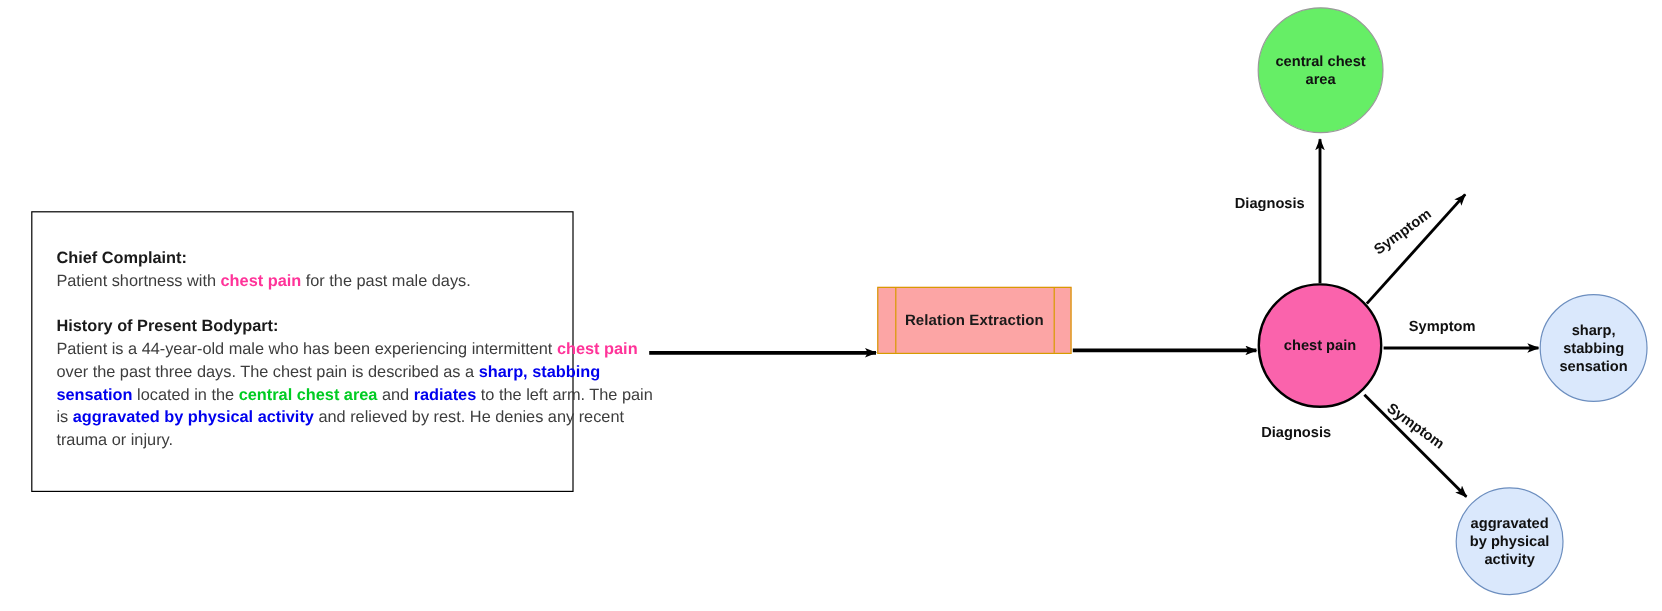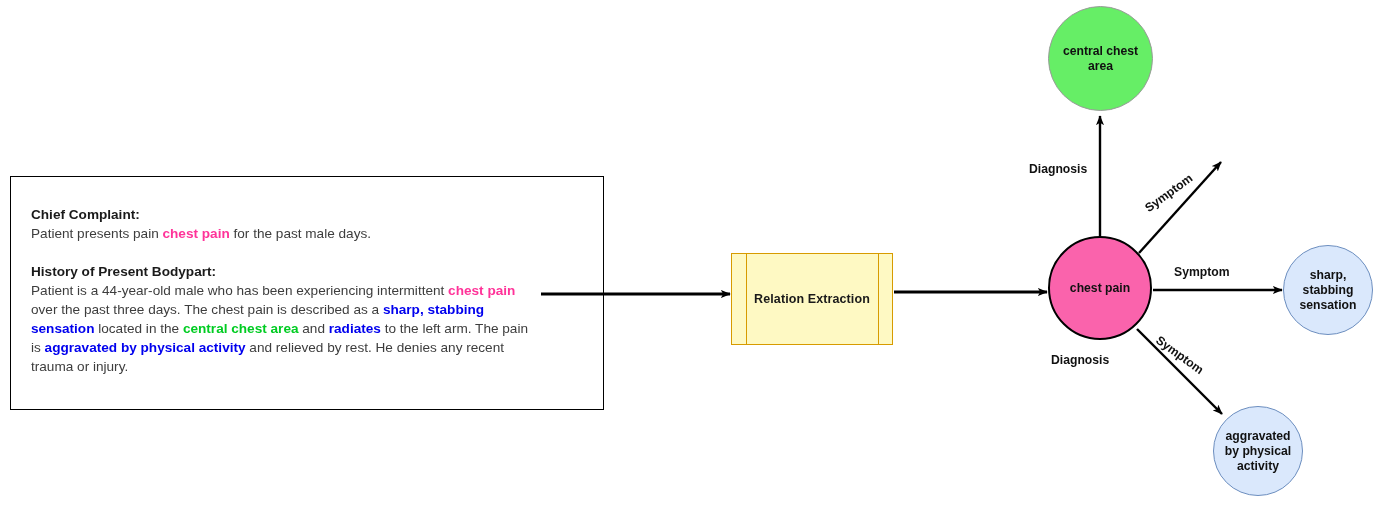--- a/index.html
+++ b/index.html
@@ -15,23 +15,23 @@
     position: relative;
     width: 1385px;
     height: 509px;
     background: #ffffff;
     overflow: hidden;
   }
 
   
   #note-box {
     position: absolute;
-    left: 10px;
+    left: 26px;
     top: 176px;
-    width: 594px;
+    width: 452px;
     height: 234px;
     border: 1.6px solid #000000;
     background: #ffffff;
     box-sizing: border-box;
   }
   #note-text {
     position: absolute;
     left: 20px;
     top: 28px;
     width: 500px;
@@ -46,24 +46,24 @@
   }
   .ent-pink   { color: #ff3399; font-weight: bold; }
   .ent-blue   { color: #0000ee; font-weight: bold; }
   .ent-green  { color: #00cc22; font-weight: bold; }
   .note-gap   { display: block; height: 19px; }
 
   
   #process-box {
     position: absolute;
     left: 731px;
-    top: 253px;
+    top: 239px;
     width: 162px;
-    height: 92px;
-    background: #fef9c3;
+    height: 56px;
+    background: #fca5a5;
     border: 1.4px solid #d79b00;
     box-sizing: border-box;
   }
   .proc-bar {
     position: absolute;
     top: 0;
     width: 0;
     height: 100%;
     border-left: 1.4px solid #d79b00;
   }
@@ -134,21 +134,21 @@
   .rot-down { transform: rotate(36deg);  transform-origin: 50% 50%; }
 </style>
 </head>
 <body>
 
 <div id="canvas">
 
   <div id="note-box">
     <div id="note-text">
       <span class="note-head">Chief Complaint:</span><br>
-      <span>Patient presents pain </span><span class="ent-pink">chest pain</span><span> for the past male days.</span>
+      <span>Patient shortness with </span><span class="ent-pink">chest pain</span><span> for the past male days.</span>
       <span class="note-gap"></span>
       <span class="note-head">History of Present Bodypart:</span><br>
       <span>Patient is a 44-year-old male who has been experiencing intermittent </span><span class="ent-pink">chest pain</span><span> over the past three days. The chest pain is described as a </span><span class="ent-blue">sharp, stabbing sensation</span><span> located in the </span><span class="ent-green">central chest area</span><span> and </span><span class="ent-blue">radiates</span><span> to the left arm. The pain is </span><span class="ent-blue">aggravated by physical activity</span><span> and relieved by rest. He denies any recent trauma or injury.</span>
     </div>
   </div>
 
   <div id="process-box">
     <div class="proc-bar left"></div>
     <div class="proc-bar right"></div>
     <div id="process-label">Relation Extraction</div>

